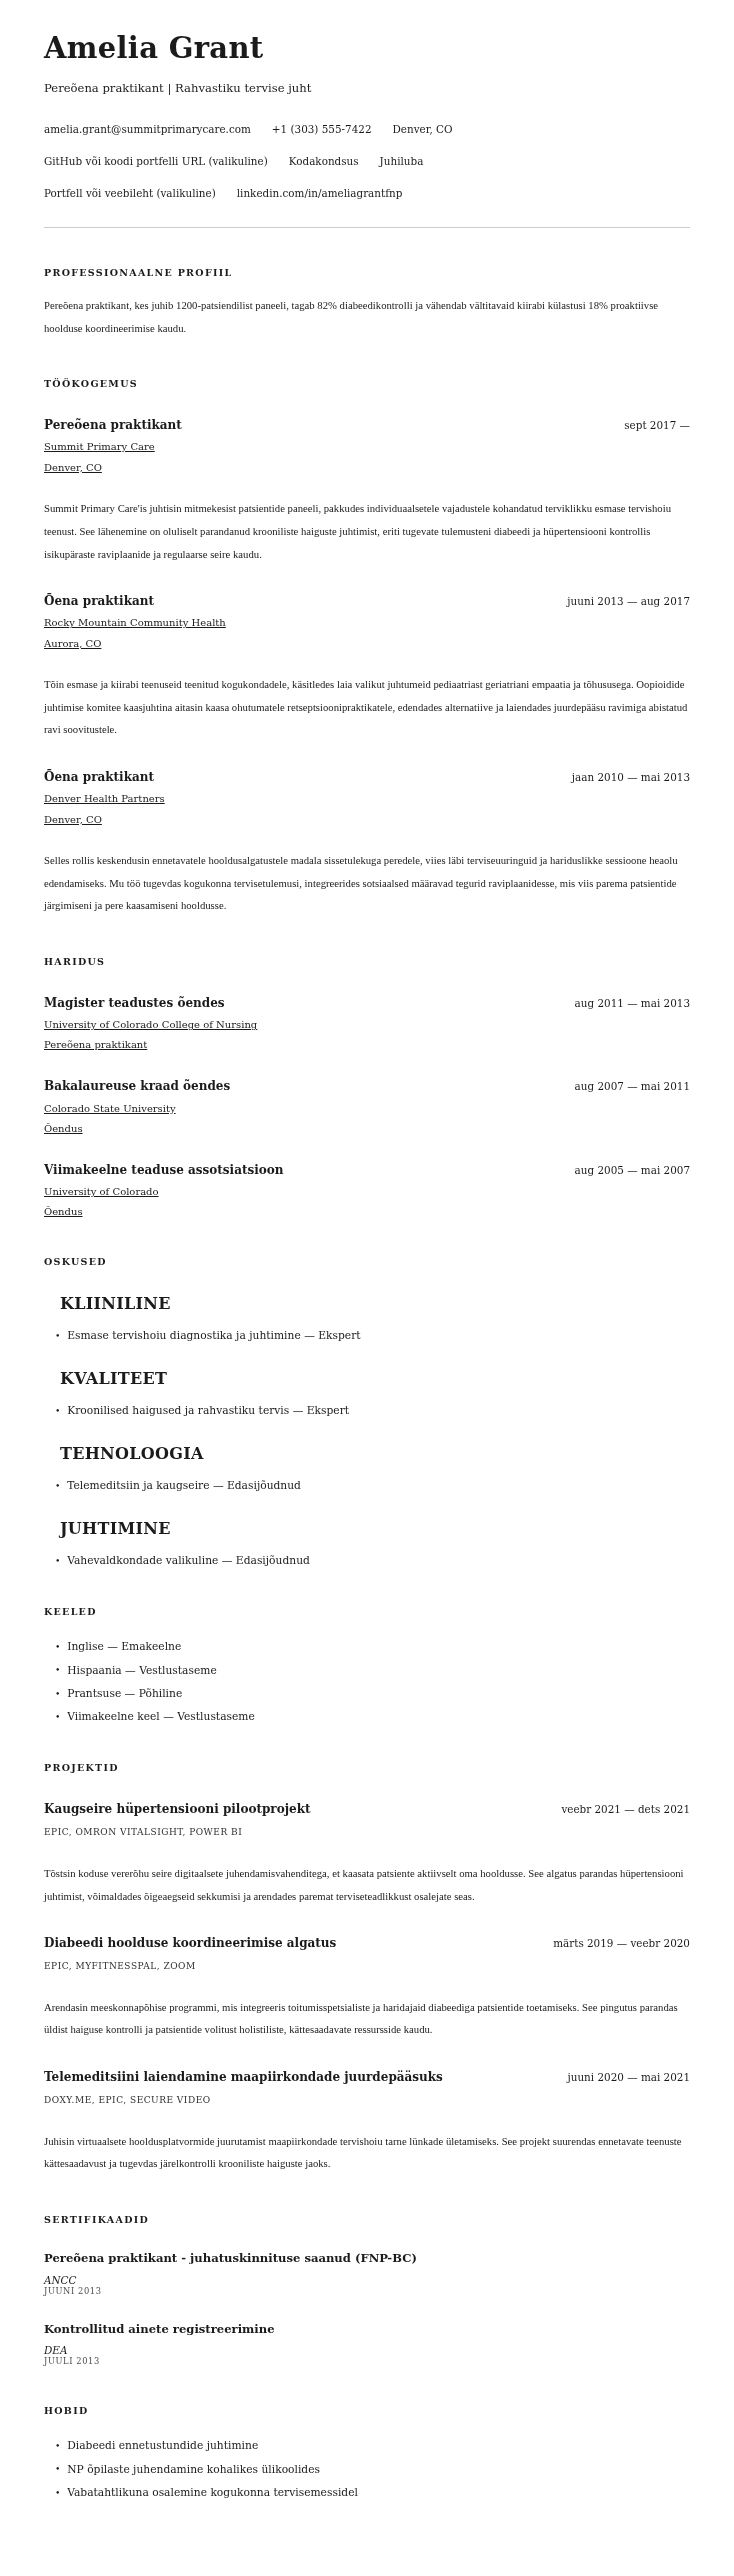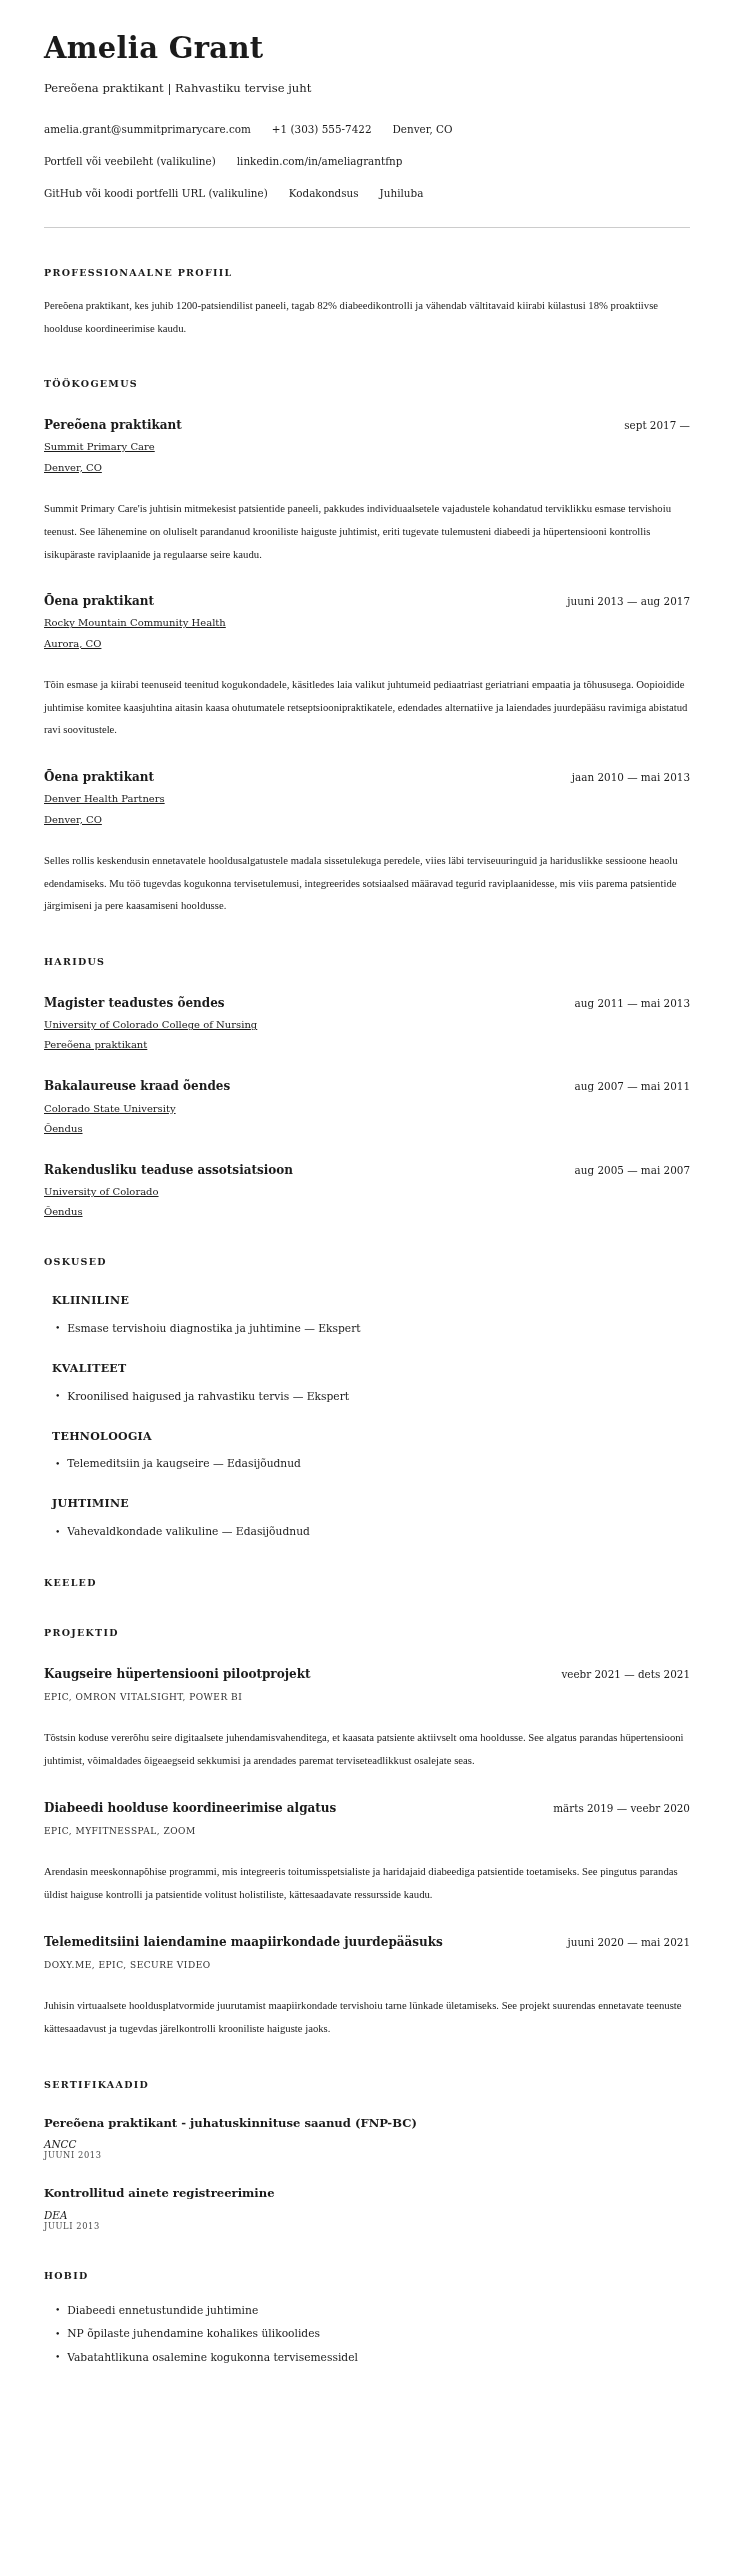--- a/index.html
+++ b/index.html
@@ -82,23 +82,23 @@
   .entry .desc { margin-top: 24.5px; }
   .proj-tools {
     font-size: 9px;
     letter-spacing: 0.5px;
     color: #2f2f2f;
     margin-top: 11px;
   }
   
   .skill-group { margin-top: 27px; }
   .skill-cat {
-    font-size: 11px;
+    font-size: 16px;
     font-weight: 700;
-    margin: 8px;
+    margin: 16px;
     letter-spacing: 0.3px;
   }
   ul.bullets {
     list-style: none;
     margin: 14.7px 0 0 0;
     padding: 0 0 0 11px;
   }
   ul.bullets li {
     font-size: 10.7px;
     margin-top: 10.4px;
@@ -132,28 +132,28 @@
     <h1 class="name">Amelia Grant</h1>
     <div class="subtitle">Pereõena praktikant | Rahvastiku tervise juht</div>
 
     <div class="contact-block">
       <div class="contact-row">
         <span>amelia.grant@summitprimarycare.com</span>
         <span>+1 (303) 555-7422</span>
         <span>Denver, CO</span>
       </div>
       <div class="contact-row">
-        <span>Portfell või veebileht (valikuline)</span>
-        <span>linkedin.com/in/ameliagrantfnp</span>
-      </div>
-      <div class="contact-row">
         <span>GitHub või koodi portfelli URL (valikuline)</span>
         <span>Kodakondsus</span>
         <span>Juhiluba</span>
       </div>
+      <div class="contact-row">
+        <span>Portfell või veebileht (valikuline)</span>
+        <span>linkedin.com/in/ameliagrantfnp</span>
+      </div>
     </div>
 
     <hr class="divider">
   </header>
 
   <section class="sec">
     <h2 class="sec-title">PROFESSIONAALNE PROFIIL</h2>
     <p class="body-text">Pereõena praktikant, kes juhib 1200-patsiendilist paneeli, tagab 82% diabeedikontrolli ja vähendab vältitavaid kiirabi külastusi 18% proaktiivse hoolduse koordineerimise kaudu.</p>
   </section>
 
@@ -207,21 +207,21 @@
       <div class="entry-head">
         <span class="entry-role">Bakalaureuse kraad õendes</span>
         <span class="entry-dates">aug 2007 — mai 2011</span>
       </div>
       <div class="entry-line">Colorado State University</div>
       <div class="entry-line">Õendus</div>
     </div>
 
     <div class="entry">
       <div class="entry-head">
-        <span class="entry-role">Rakendusliku teaduse assotsiatsioon</span>
+        <span class="entry-role">Viimakeelne teaduse assotsiatsioon</span>
         <span class="entry-dates">aug 2005 — mai 2007</span>
       </div>
       <div class="entry-line">University of Colorado</div>
       <div class="entry-line">Õendus</div>
     </div>
   </section>
 
   <section class="sec">
     <h2 class="sec-title">OSKUSED</h2>
 
@@ -249,20 +249,26 @@
     <div class="skill-group">
       <h3 class="skill-cat">JUHTIMINE</h3>
       <ul class="bullets">
         <li><span>Vahevaldkondade valikuline — Edasijõudnud</span></li>
       </ul>
     </div>
   </section>
 
   <section class="sec">
     <h2 class="sec-title">KEELED</h2>
+    <ul class="bullets" style="margin-top:23px">
+      <li><span>Inglise — Emakeelne</span></li>
+      <li><span>Hispaania — Vestlustaseme</span></li>
+      <li><span>Prantsuse — Põhiline</span></li>
+      <li><span>Viimakeelne keel — Vestlustaseme</span></li>
+    </ul>
   </section>
 
   <section class="sec">
     <h2 class="sec-title">PROJEKTID</h2>
 
     <div class="entry">
       <div class="entry-head">
         <span class="entry-role">Kaugseire hüpertensiooni pilootprojekt</span>
         <span class="entry-dates">veebr 2021 — dets 2021</span>
       </div>

